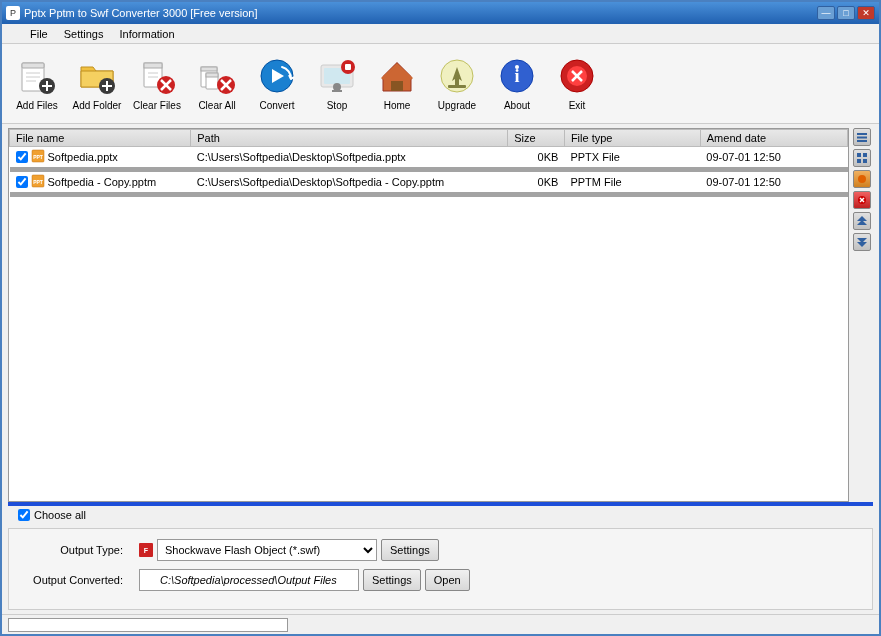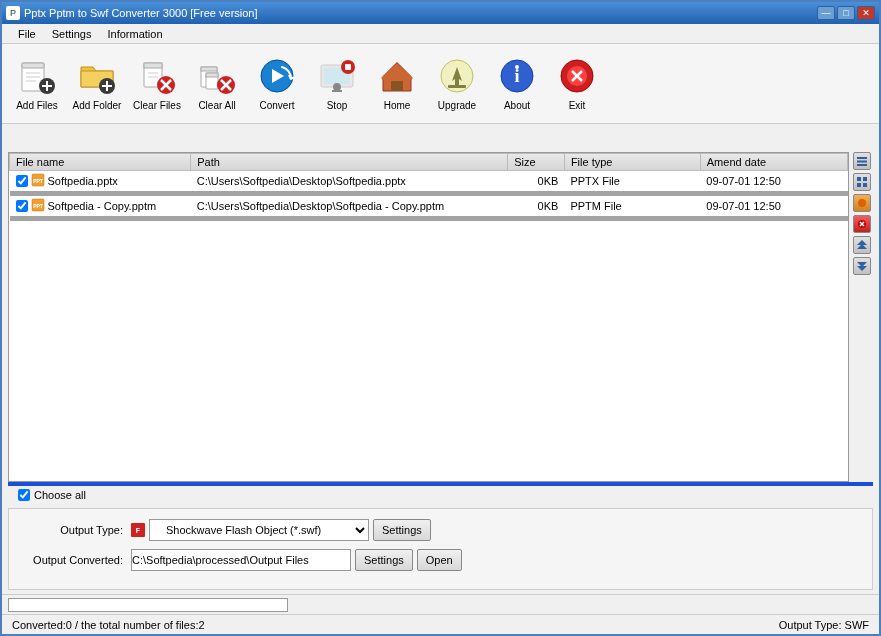--- a/index.html
+++ b/index.html
@@ -54,21 +54,21 @@
       border-radius: 2px;
     }
     .title-btn.close { background: #c0392b; }
 
     
     .menu-bar {
       background: #f0f0f0;
       height: 20px;
       display: flex;
       align-items: center;
-      padding: 0 8px;
+      padding: 0 20px;
       border-bottom: 1px solid #ccc;
     }
     .menu-item {
       padding: 2px 8px;
       font-size: 11px;
       cursor: pointer;
       color: #000;
     }
 
     
@@ -175,47 +175,48 @@
     .output-panel {
       background: #f5f5f5;
       border: 1px solid #ccc;
       margin: 4px 6px;
       padding: 10px 14px;
     }
     .output-row {
       display: flex;
       align-items: center;
       margin-bottom: 8px;
-      gap: 8px;
+      gap: 16px;
     }
     .output-label {
       width: 100px;
       text-align: right;
       font-size: 11px;
     }
     .output-select-wrapper {
       display: flex;
       align-items: center;
       gap: 4px;
     }
     .output-select {
       width: 220px;
       height: 22px;
       font-size: 11px;
       border: 1px solid #999;
       background: white;
-      padding: 1px 12px;
+      padding: 1px 3px;
     }
     .output-input {
       width: 220px;
       height: 22px;
       font-size: 11px;
       border: 1px solid #999;
       background: white;
-      padding: 1px 0;
+      padding: 1px 20px;
+      font-style: italic;
     }
     .output-btn {
       height: 22px;
       padding: 0 8px;
       font-size: 11px;
       border: 1px solid #888;
       background: linear-gradient(to bottom, #f0f0f0, #d8d8d8);
       cursor: pointer;
       border-radius: 2px;
     }
@@ -261,21 +262,20 @@
       flex-direction: column;
       overflow: hidden;
       background: #f0f0f0;
     }
 
     .content-area {
       display: flex;
       flex-direction: column;
       flex: 1;
       overflow: hidden;
-      margin-top: 24px;
     }
 
     .file-area-section {
       flex: 1;
       display: flex;
       flex-direction: column;
       padding: 4px 6px 0 6px;
       overflow: hidden;
     }
 
@@ -597,19 +597,15 @@
         </div>
       </div>
     </div>
 
     <div class="progress-area">
       <div class="progress-bar-outer">
         <div class="progress-bar-inner" style="width: 0%"></div>
       </div>
     </div>
 
-    <div class="status-bar">
-      <span class="status-text">Converted:0  /  the total number of files:2</span>
-      <span class="status-text">Output Type: SWF</span>
-    </div>
 
   </div>
 </div>
 
 </body></html>

